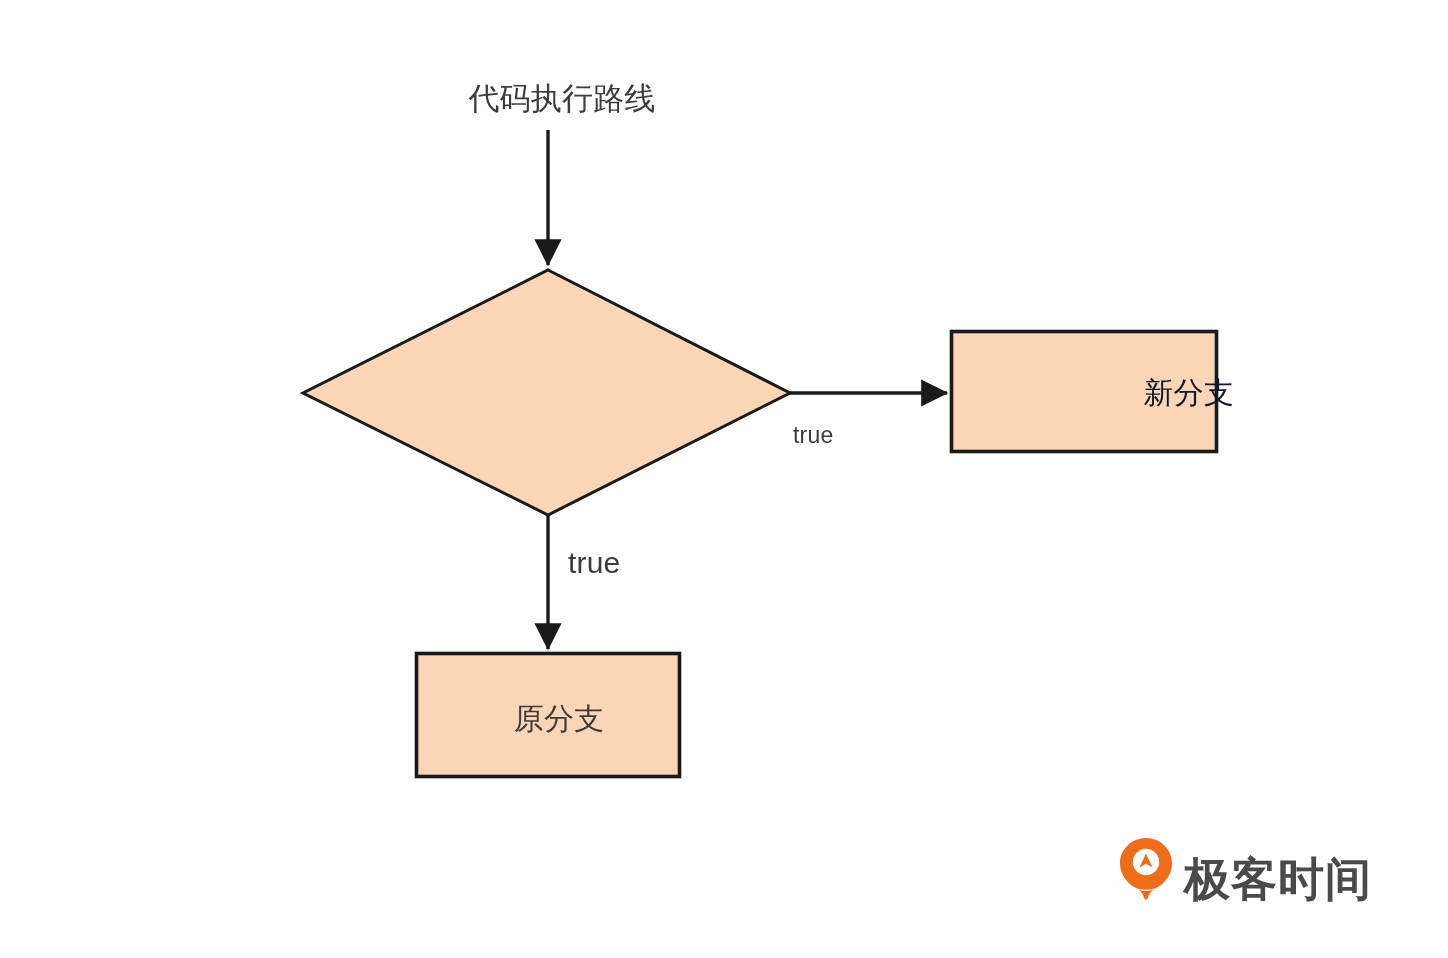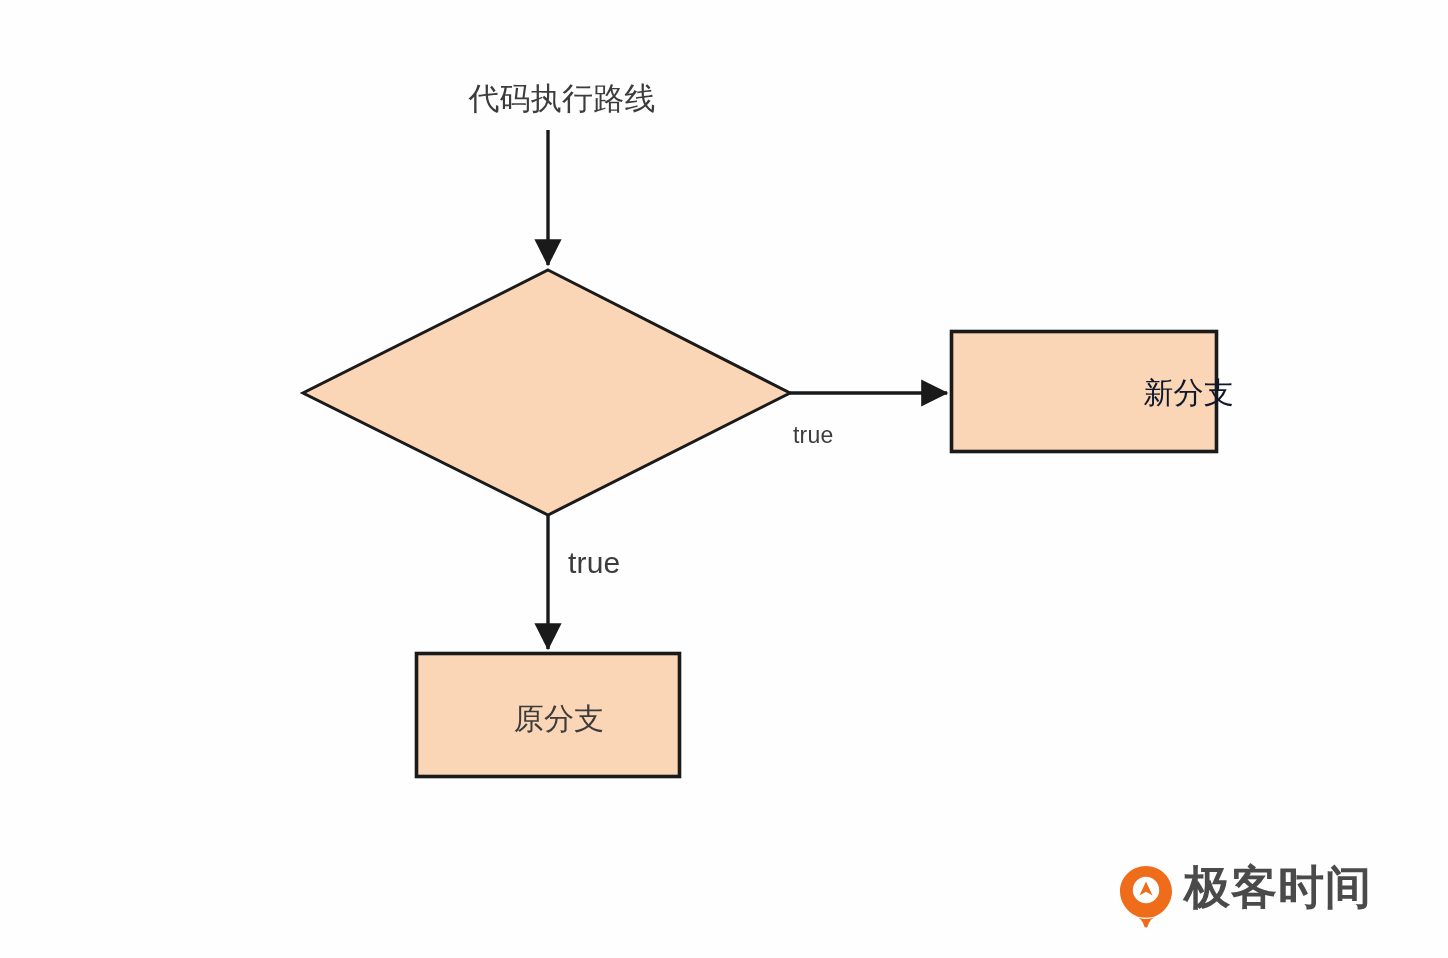--- a/index.html
+++ b/index.html
@@ -85,24 +85,24 @@
     left: 568px;
     top: 546px;
     font-size: 30px;
     color: #3c3c3c;
   }
 
   
   #watermark {
     position: absolute;
     left: 1118px;
-    top: 864px;
+    top: 826px;
     height: 76px;
     display: flex;
-    align-items: flex-start;
+    align-items: flex-end;
     gap: 10px;
   }
   #watermark-mark {
     width: 56px;
     height: 66px;
     flex: 0 0 auto;
   }
   #watermark-text {
     font-size: 46px;
     color: #4a4a4a;

